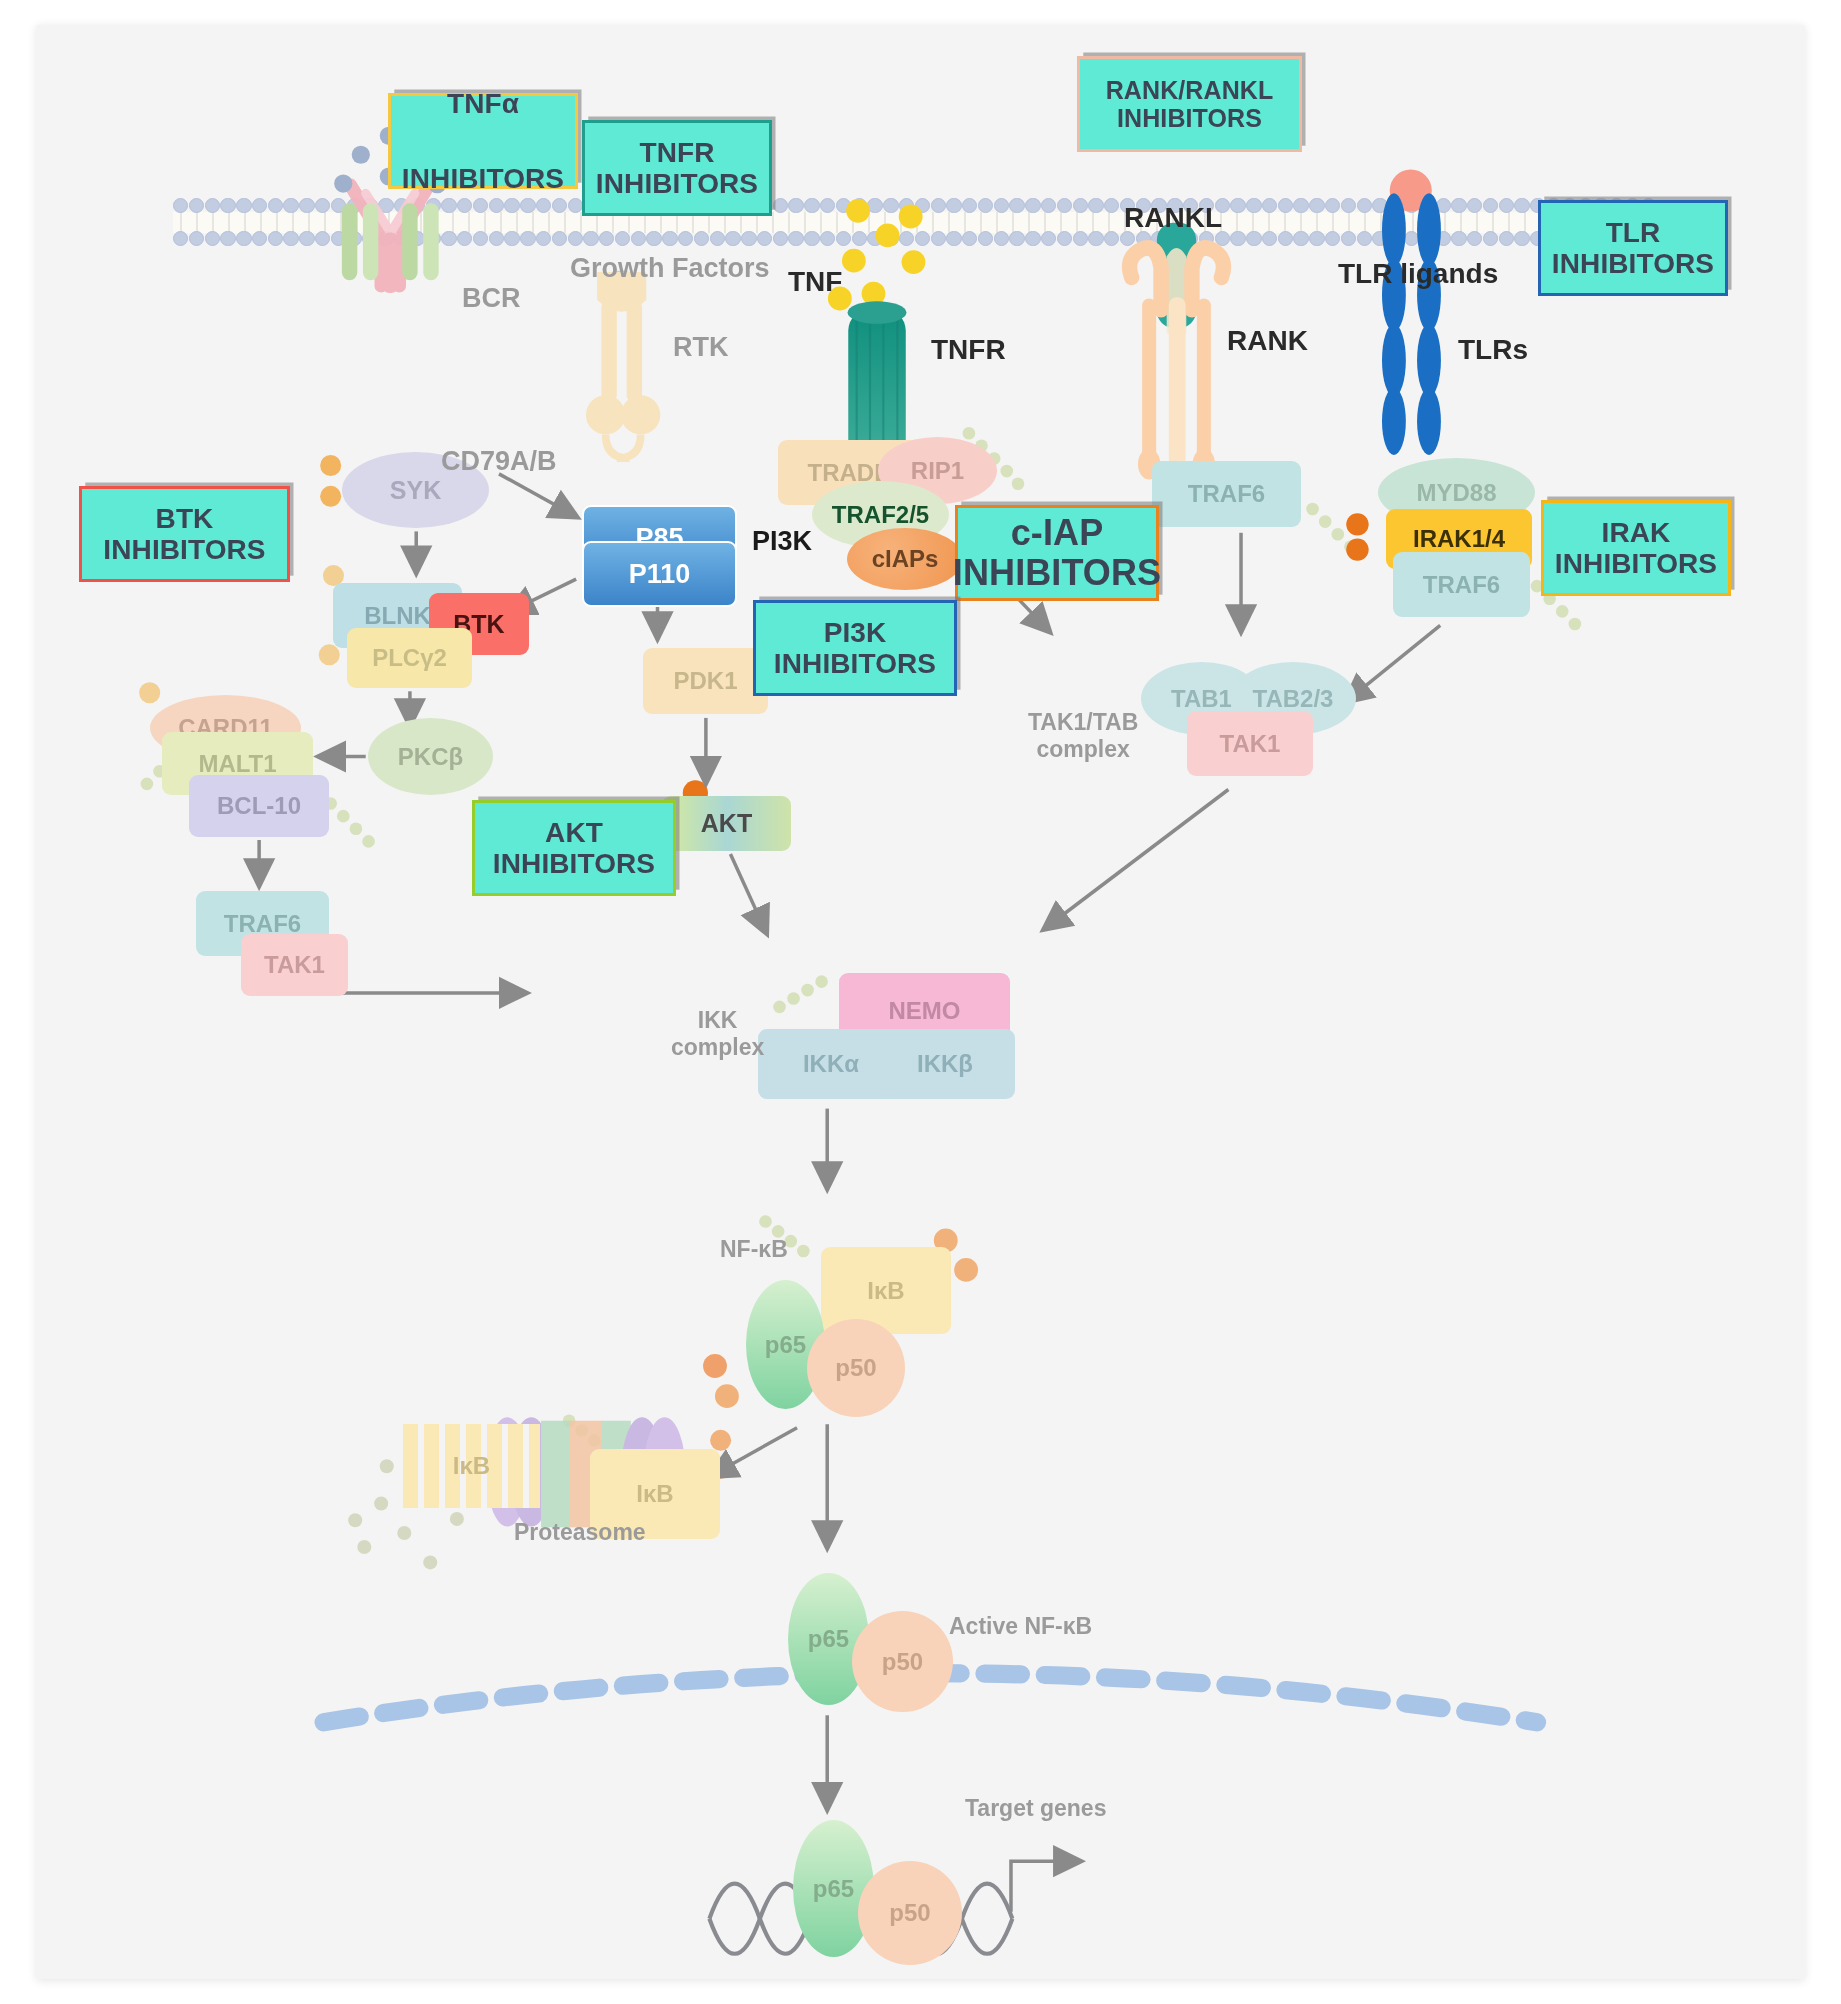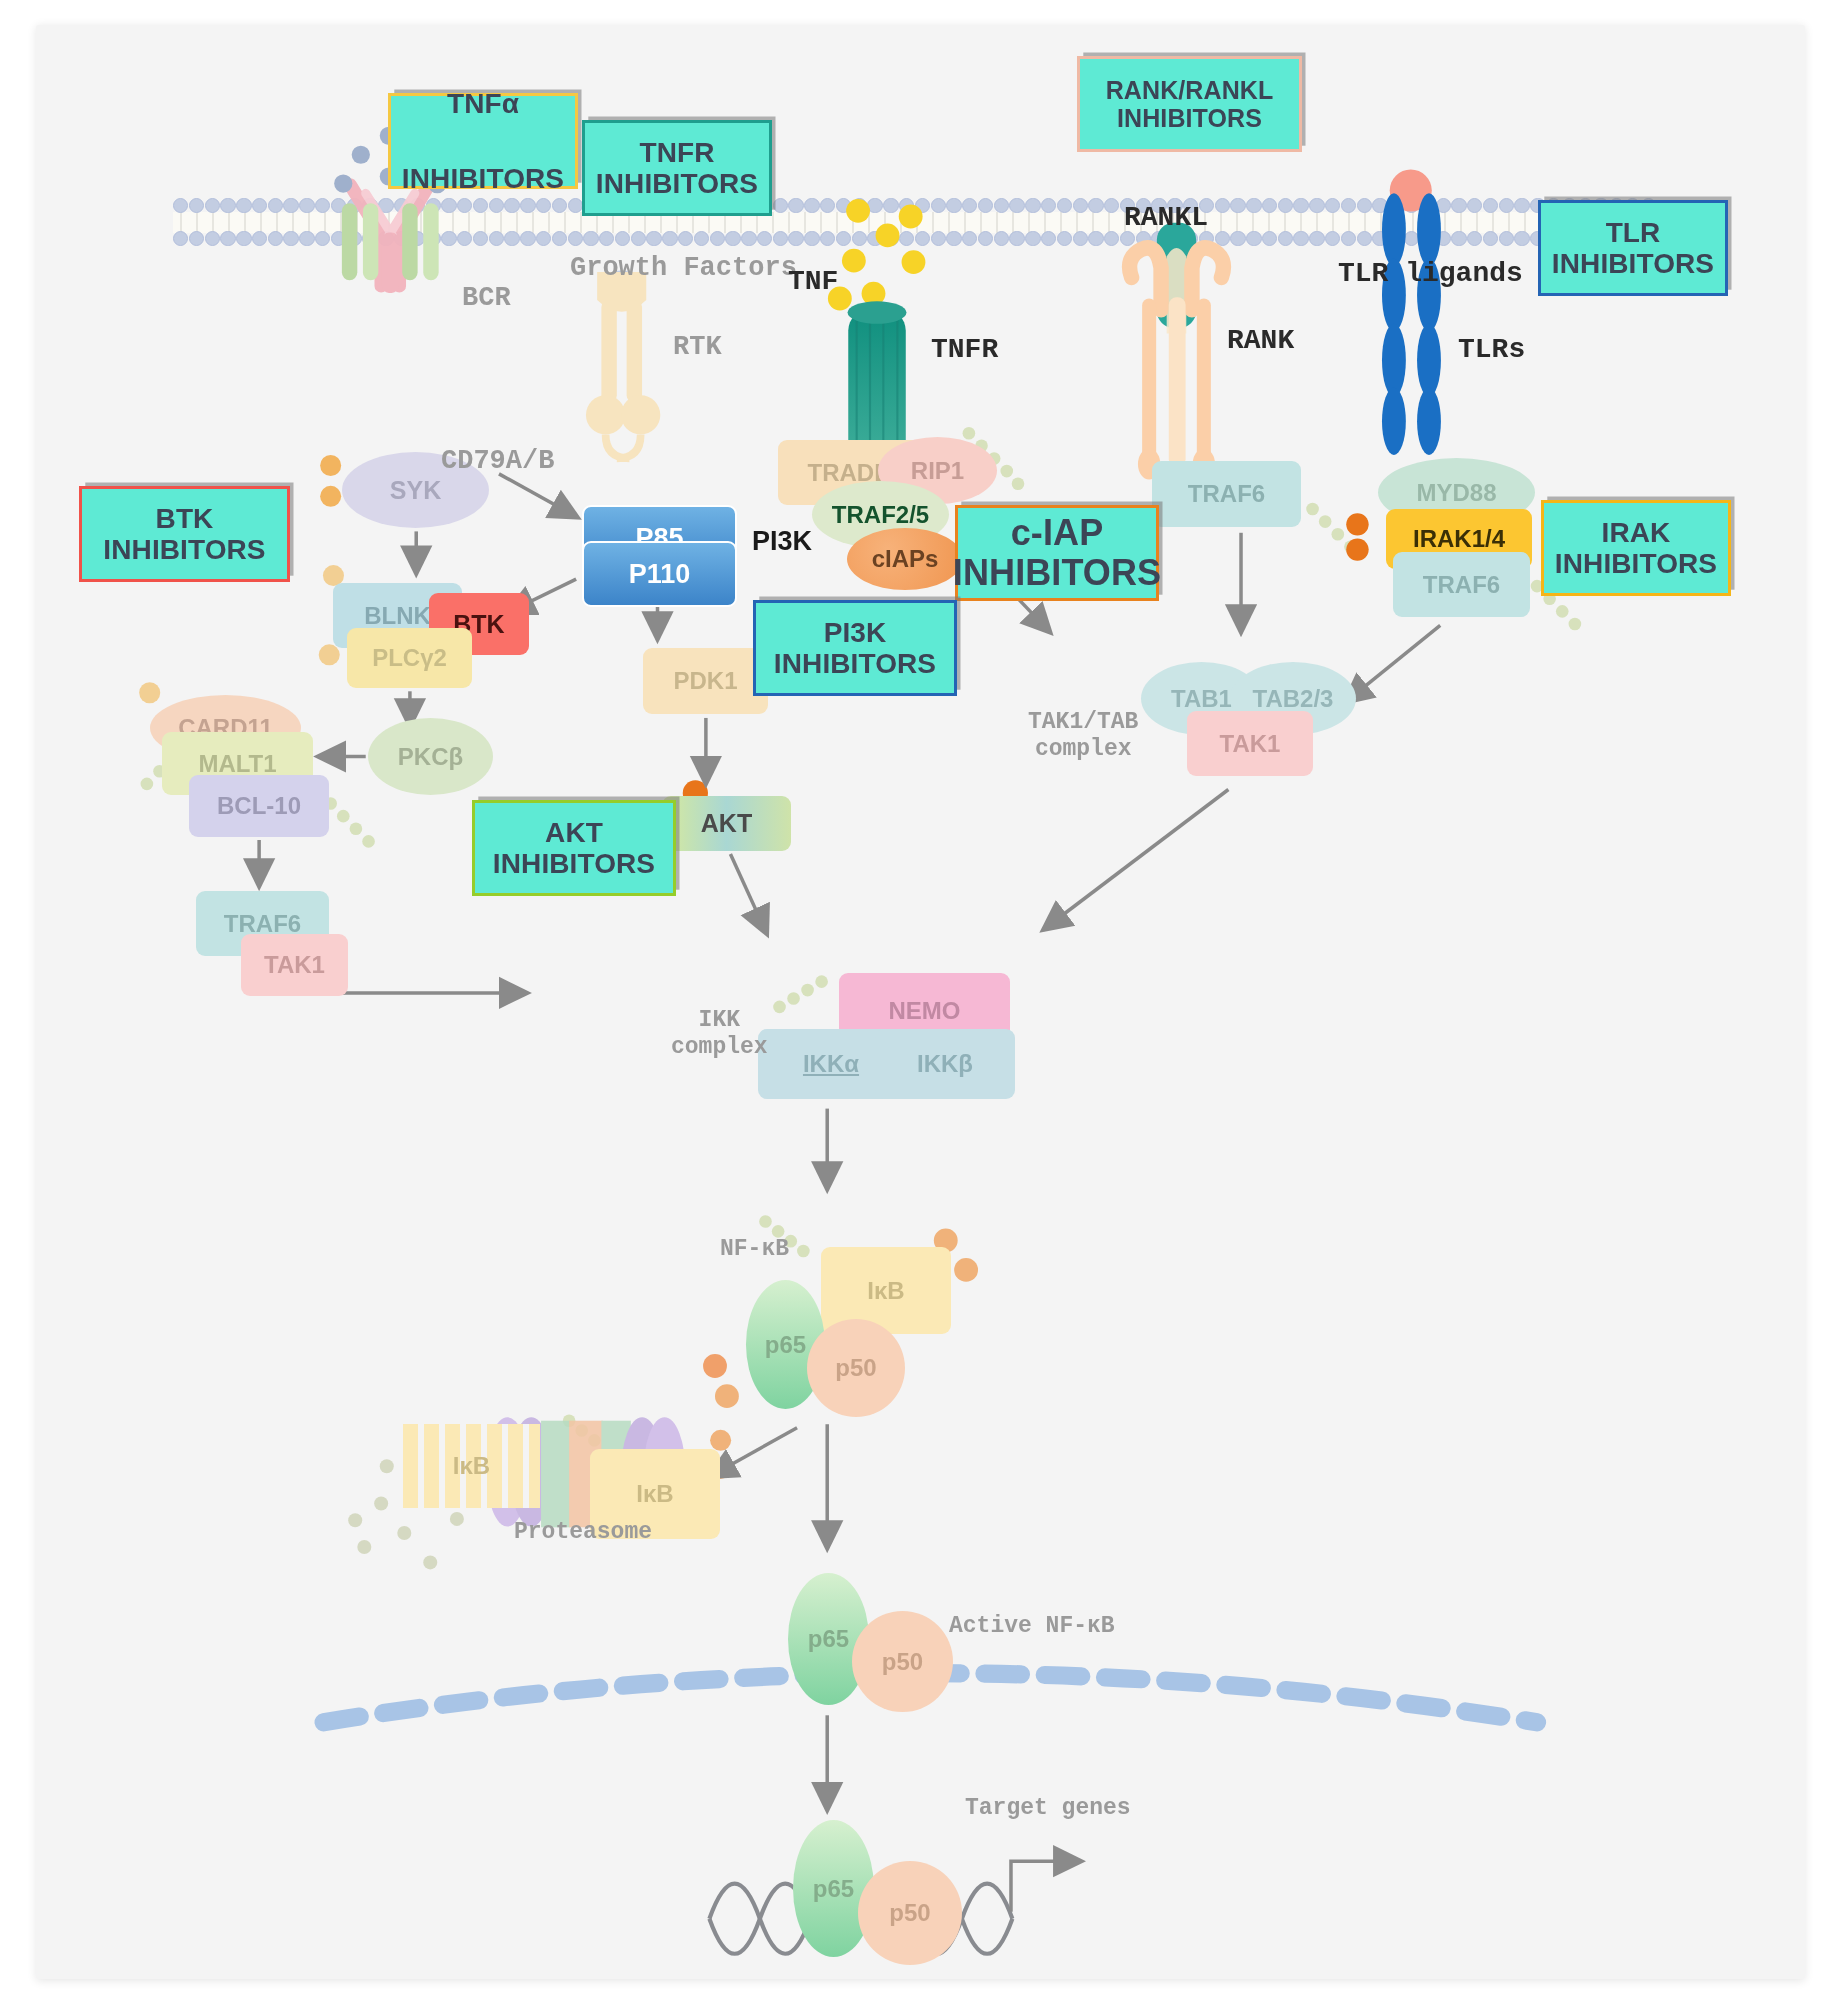--- a/index.html
+++ b/index.html
@@ -32,21 +32,21 @@
 
   
   .node{position:absolute;display:flex;align-items:center;justify-content:center;
         font-weight:bold;text-align:center;white-space:nowrap;}
   .rr{border-radius:9px;}
   .ell{border-radius:50%;}
 
   
   svg.layer{position:absolute;left:0;top:0;width:1769px;height:1954px;overflow:visible;}
 
-  .lbl{position:absolute;font-weight:bold;white-space:nowrap;font-family:Liberation Mono, monospace;}
+  .lbl{position:absolute;font-weight:bold;white-space:nowrap;}
   .lbl.dim{color:#9a9a9a;font-weight:bold;}
   .lbl.dark{color:#2a2a2a;}
 </style>
 </head>
 <body>
 
 <div id="stage">
   <div id="canvas">
 
     <div class="memb">
@@ -843,21 +843,21 @@
         </div>
         <div class="node ell" style="left: 1194px; top: 637px; width: 126px; height: 73px; font-size: 24px; color: rgb(150, 182, 184); background: rgb(203, 229, 230);">
           <span>TAB2/3</span>
         </div>
         <div class="node rr" style="left: 1151px; top: 686px; width: 126px; height: 65px; font-size: 24px; color: rgb(201, 155, 155); background: rgb(249, 207, 207);">
           <span>TAK1</span>
         </div>
         <div class="node rr" style="left: 803px; top: 948px; width: 171px; height: 76px; font-size: 24px; color: rgb(193, 137, 163); background: rgb(246, 184, 212);">
           <span>NEMO</span>
         </div>
-        <div class="node rr" style="left: 722px; top: 1004px; width: 146px; height: 70px; font-size: 24px; color: rgb(143, 176, 184); background: rgb(198, 223, 230); text-decoration: underline;">
+        <div class="node rr" style="left: 722px; top: 1004px; width: 146px; height: 70px; font-size: 24px; color: rgb(143, 176, 184); background: rgb(198, 223, 230);">
           <span>IKKα</span>
         </div>
         <div class="node rr" style="left: 839px; top: 1004px; width: 140px; height: 70px; font-size: 24px; color: rgb(143, 176, 184); background: rgb(198, 223, 230);">
           <span>IKKβ</span>
         </div>
         <div class="node rr" style="left: 785px; top: 1222px; width: 130px; height: 87px; font-size: 24px; color: rgb(203, 186, 133); background: rgb(251, 233, 181);">
           <span>IκB</span>
         </div>
         <div class="node ell" style="left: 710px; top: 1255px; width: 79px; height: 129px; font-size: 24px; color: rgb(132, 173, 139); background: linear-gradient(rgb(214, 240, 207), rgb(127, 211, 160));">
           <span>p65</span>

